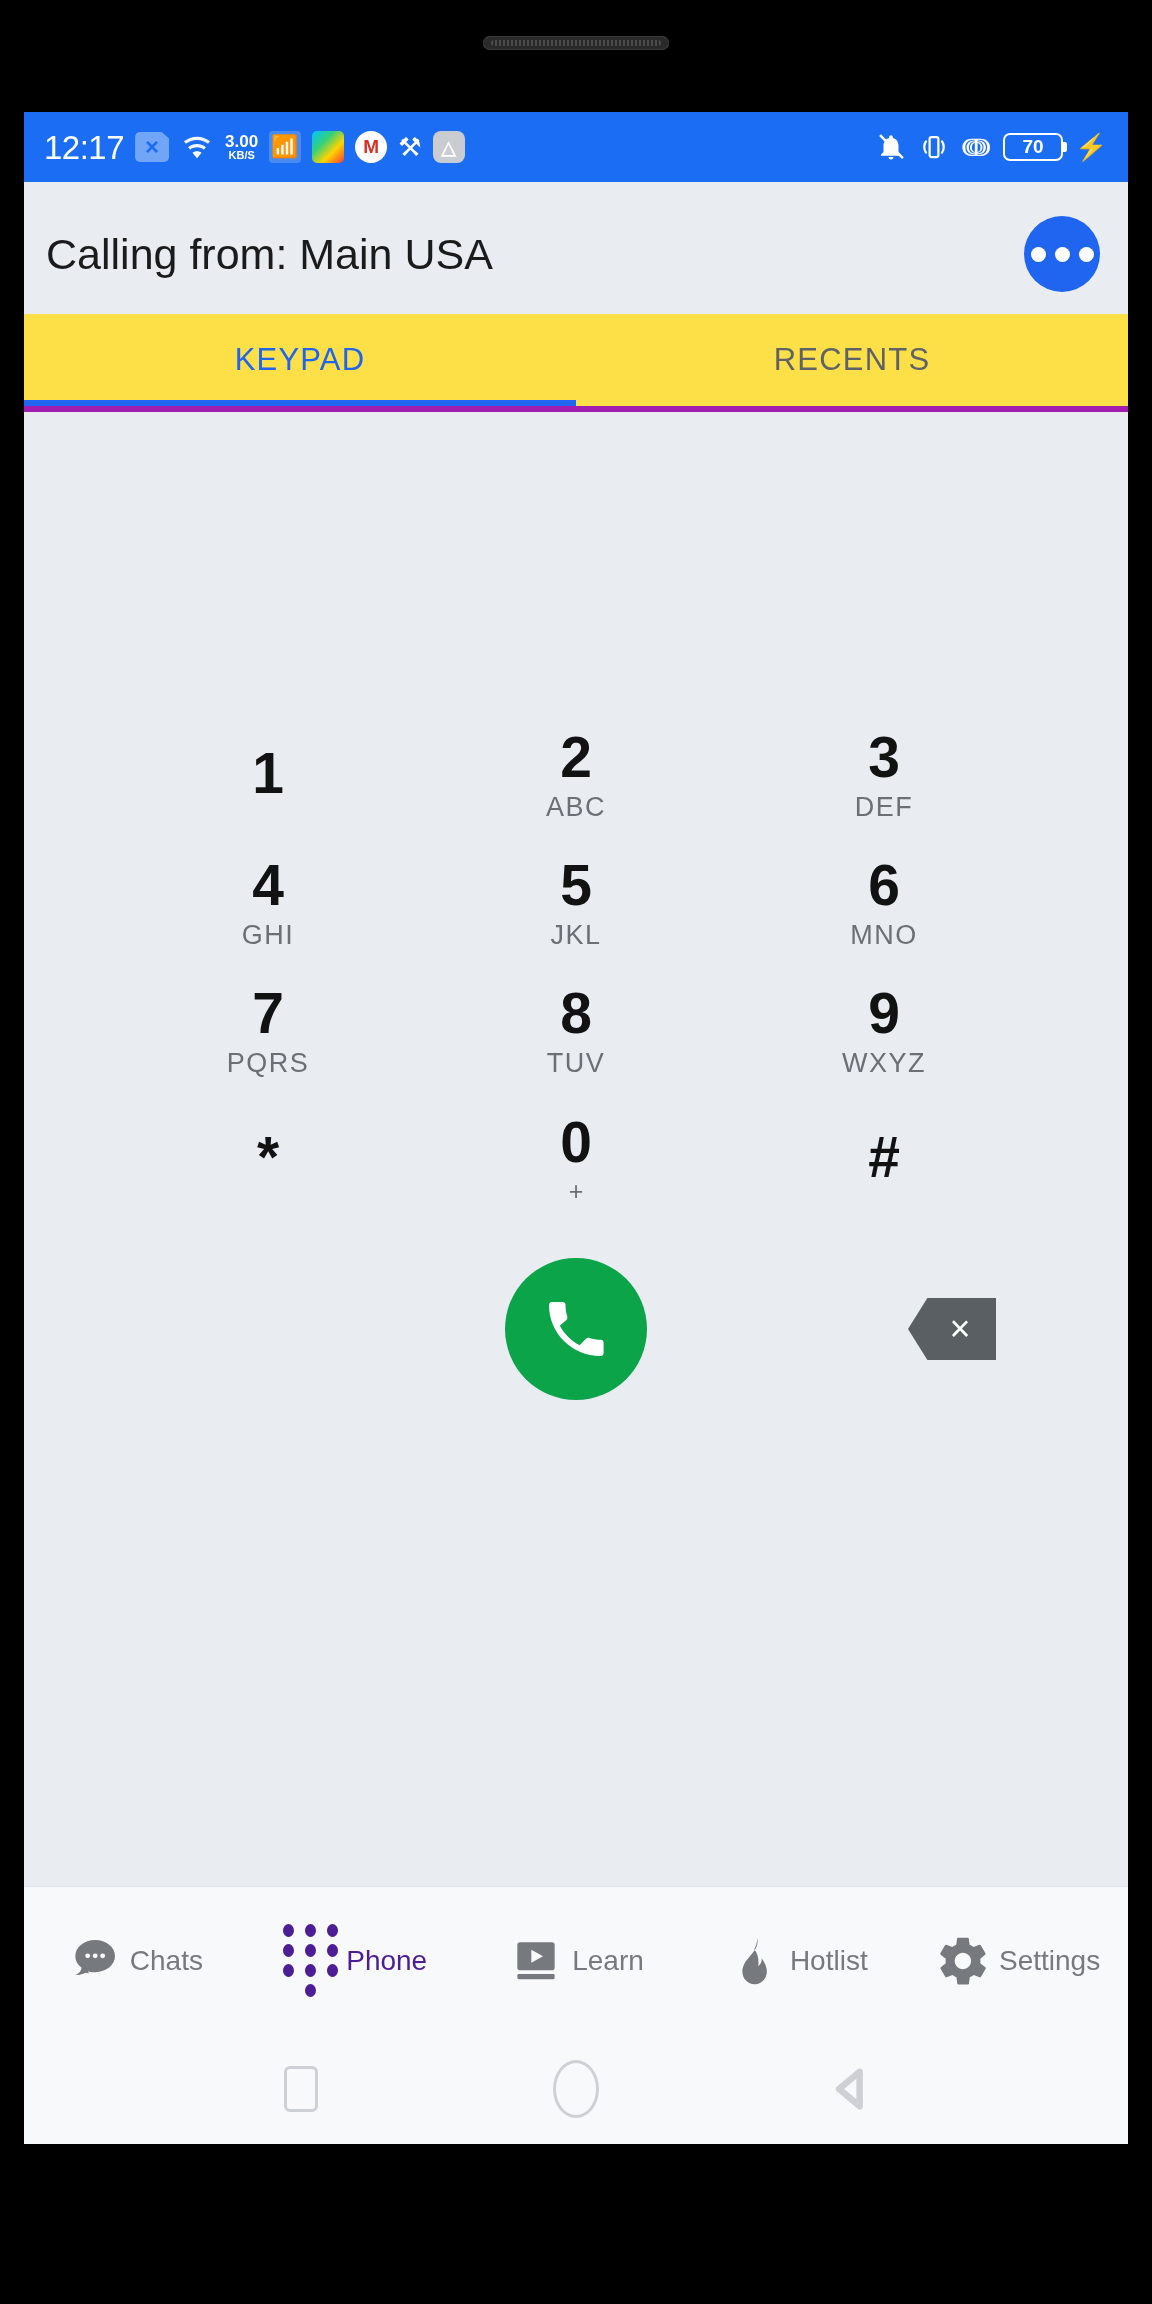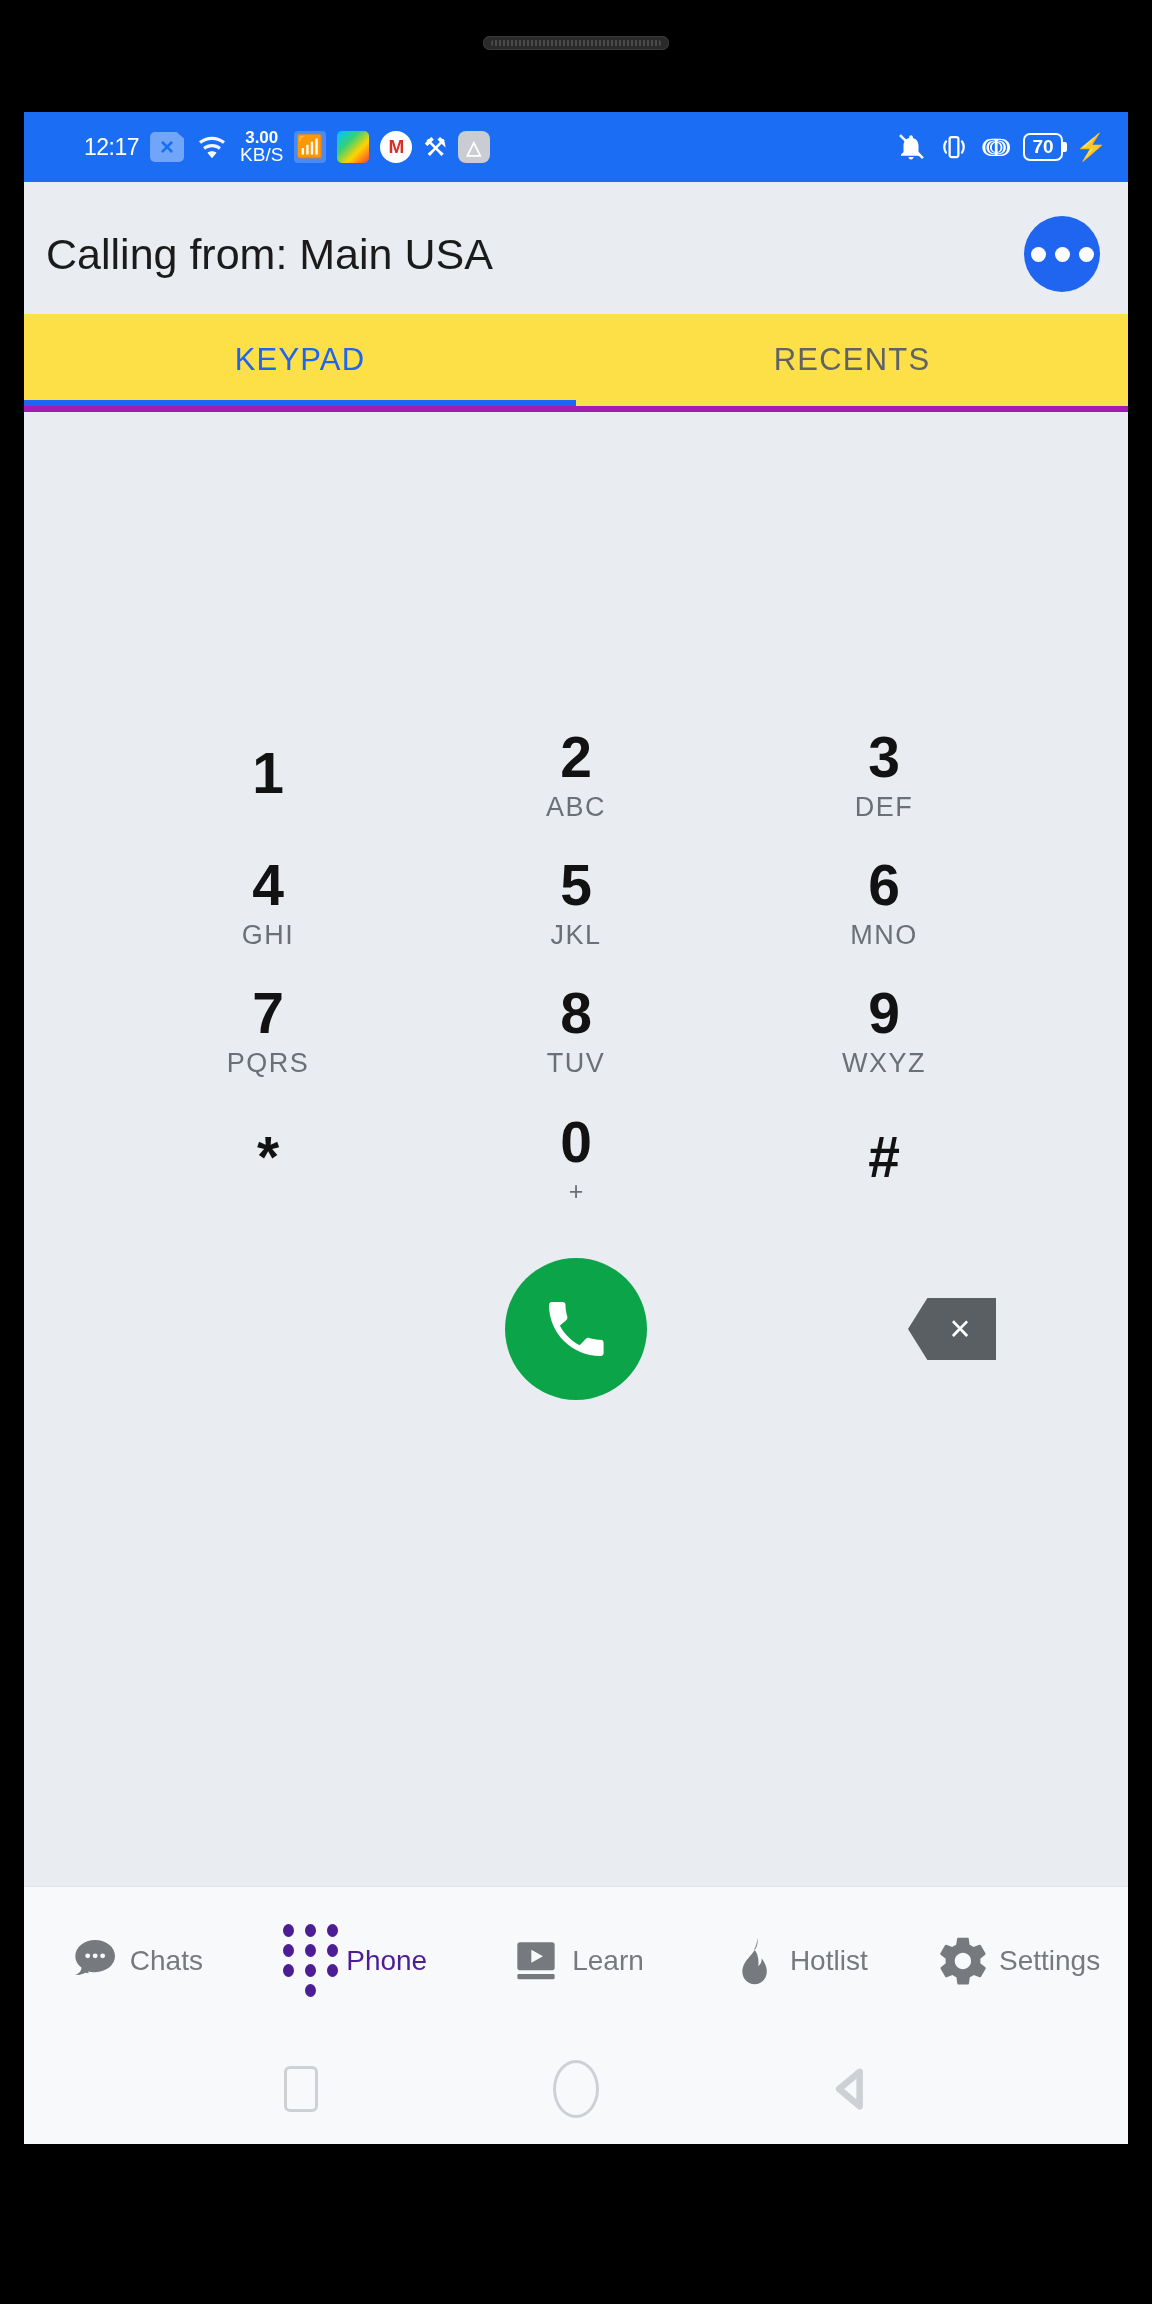--- a/index.html
+++ b/index.html
@@ -46,59 +46,59 @@
     height: 70px;
     background: #1b6ef3;
     display: flex;
     align-items: center;
     padding: 0 20px;
     flex: 0 0 auto;
     color: #ffffff;
   }
   .sb-left { display: flex; align-items: center; gap: 11px; }
   .sb-right { display: flex; align-items: center; gap: 13px; margin-left: auto; }
-  .sb-clock { font-size: 23px; font-weight: 400; letter-spacing: -0.5px; line-height: 1; margin-left: 40px; }
+  .sb-clock { font-size: 33px; font-weight: 400; letter-spacing: -0.5px; line-height: 1; }
   .sb-ico { display: flex; align-items: center; justify-content: center; }
 
   .sim-x {
     width: 34px; height: 30px;
     background: rgba(255,255,255,0.38);
     border-radius: 5px 5px 5px 5px;
     clip-path: polygon(0 0, 78% 0, 100% 22%, 100% 100%, 0 100%);
     position: relative;
   }
   .sim-x::after {
     content: "\00d7";
     position: absolute; inset: 0;
     display: flex; align-items: center; justify-content: center;
     font-size: 24px; color: #1b6ef3; font-weight: bold; line-height: 1;
   }
   .netspeed { font-size: 17px; line-height: 0.95; text-align: center; font-weight: 700; }
-  .netspeed small { font-size: 19px; display: block; font-weight: 400;}
+  .netspeed small { font-size: 11px; display: block; font-weight: 700;}
 
   .btdots {
     width: 32px; height: 32px;
     background: rgba(255,255,255,0.20);
     border-radius: 4px;
     display: flex; align-items: center; justify-content: center;
     font-size: 22px; line-height: 1;
   }
   .appico {
     width: 32px; height: 32px;
     border-radius: 50%;
     display: flex; align-items: center; justify-content: center;
     font-size: 19px; font-weight: bold;
   }
   .appico.play { background: linear-gradient(135deg,#00c3ff 0%,#34d17a 35%,#ffd400 65%,#ff3b30 100%); border-radius: 5px; }
   .appico.gmail { background: #ffffff; color: #d93025; }
   .appico.grey  { background: #c9ccd1; color: #ffffff; border-radius: 8px; }
   .sb-glyph { font-size: 26px; line-height: 1; }
   .battery {
     border: 2.5px solid #fff; border-radius: 7px;
-    padding: 1px 7px; font-size: 19px; font-weight: 700;
+    padding: 1px 17px; font-size: 19px; font-weight: 700;
     position: relative; line-height: 1.2;
   }
   .battery::after {
     content: ""; position: absolute; right: -6px; top: 50%;
     transform: translateY(-50%);
     width: 4px; height: 10px; background: #fff; border-radius: 0 2px 2px 0;
   }
 
   
   .app-header {

